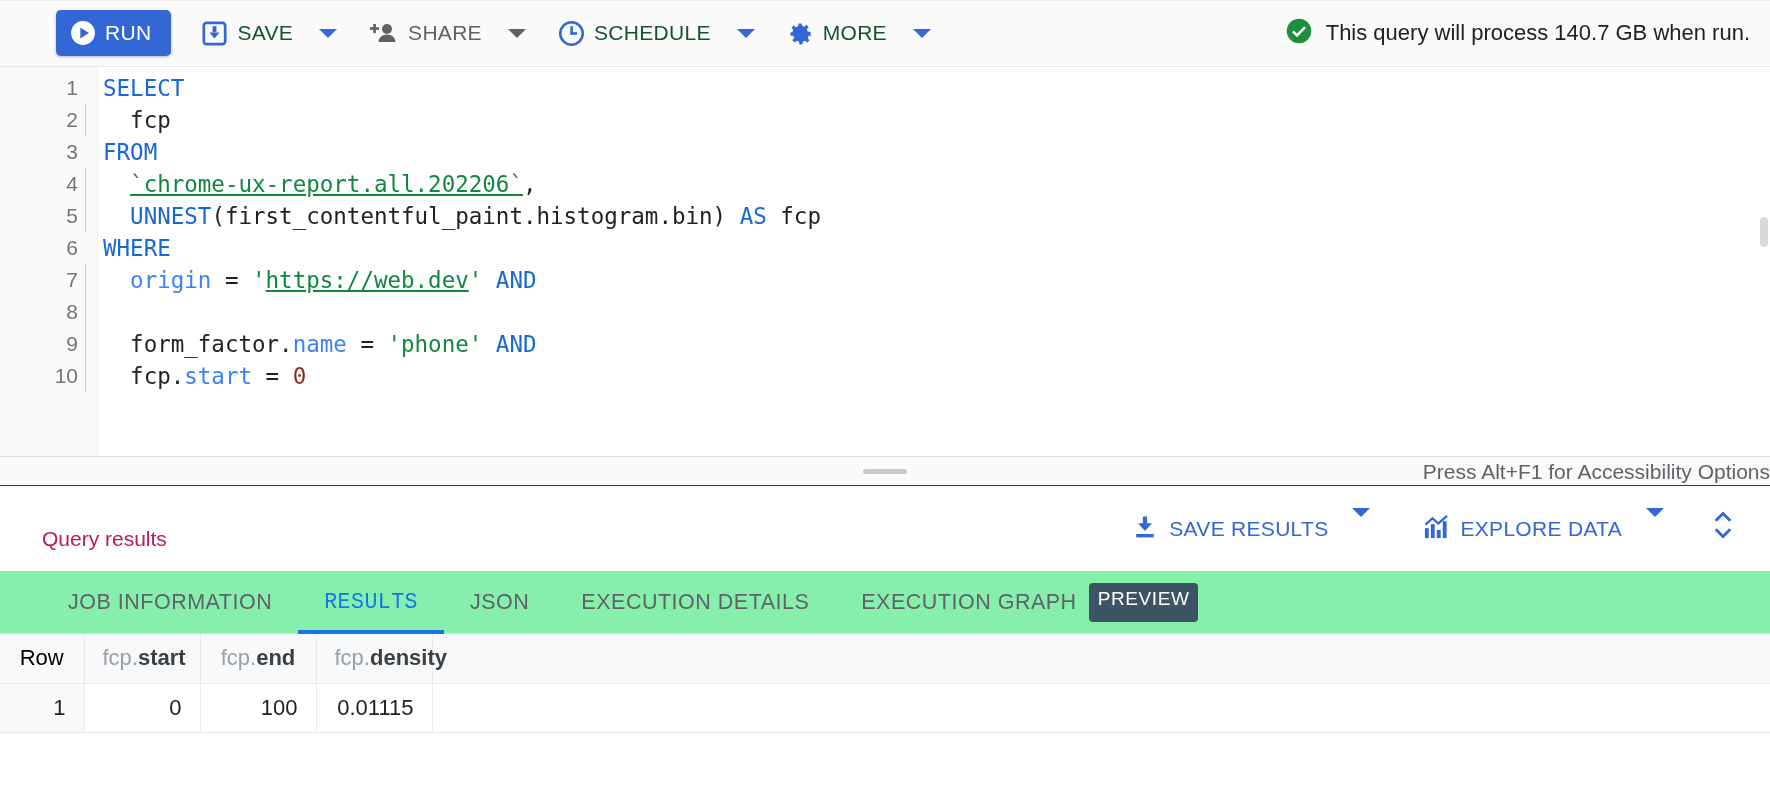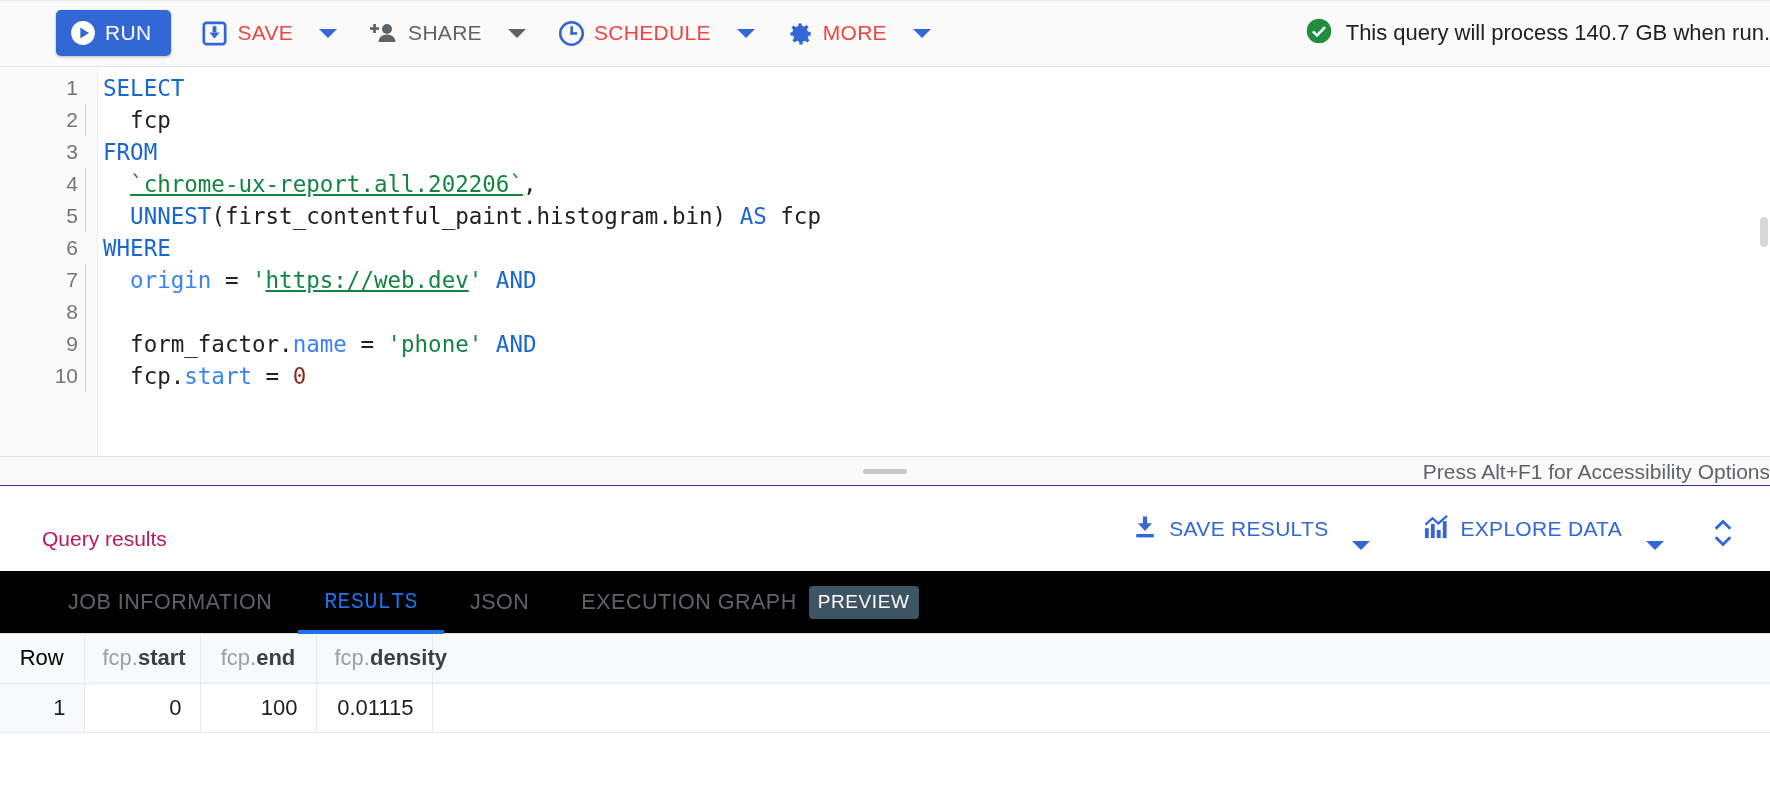--- a/index.html
+++ b/index.html
@@ -29,21 +29,21 @@
     padding: 0 12px;
     border-radius: 4px;
     cursor: pointer;
     user-select: none;
     white-space: nowrap;
   }
   .tb-btn .lbl {
     font-size: 21px;
     font-weight: 500;
     letter-spacing: 0.3px;
-    color: #ef4444;
+    color: #14532d;
     margin-left: 9px;
   }
   .tb-btn.run {
     background: #3367d6;
     border-radius: 5px;
     padding: 0 20px 0 14px;
     height: 46px;
     box-shadow: 0 1px 3px rgba(0,0,0,.28);
   }
   .tb-btn.run .lbl { color: #ffffff; }
@@ -58,21 +58,21 @@
   }
   .tb-caret.grey { border-top-color: #5f6368; }
   .tb-icon { display: flex; align-items: center; }
   .tb-gap { width: 18px; }
 
   #query-cost {
     position: absolute;
     right: 0;
     display: flex;
     align-items: center;
-    padding-right: 0;
+    padding-right: 20px;
   }
   #query-cost .cost-text {
     font-size: 22px;
     color: #202124;
     margin-left: 13px;
     white-space: nowrap;
   }
 
   
   #editor-wrap {
@@ -171,21 +171,21 @@
   }
   #results-title {
     font-size: 21px;
     color: #be185d;
     font-weight: 400;
     margin-top: 20px;
   }
   #results-actions {
     margin-left: auto;
     display: flex;
-    align-items: flex-end;
+    align-items: flex-start;
   }
   .ra-btn {
     display: flex;
     align-items: center;
     padding: 0 10px;
     height: 42px;
     cursor: pointer;
     user-select: none;
     white-space: nowrap;
   }
@@ -204,21 +204,21 @@
     align-items: center;
   }
 
   
   #tabs {
     height: 63px;
     display: flex;
     align-items: stretch;
     border-bottom: 1px solid #dadce0;
     padding-left: 42px;
-    background: #000000;
+    background: #86efac;
   }
   .tab {
     display: flex;
     align-items: center;
     padding: 0 26px;
     font-size: 21.5px;
     letter-spacing: 0.5px;
     color: #5f6368;
     cursor: pointer;
     user-select: none;
@@ -233,21 +233,21 @@
     height: 4px;
     background: #1a73e8;
   }
   .badge {
     margin-left: 12px;
     background: #3c5463;
     color: #ffffff;
     font-size: 19px;
     font-weight: 500;
     letter-spacing: 0.6px;
-    padding: 5px 9px 6px;
+    padding: 5px 9px 12px;
     border-radius: 4px;
   }
 
   
   #results-table { width: 100%; border-collapse: collapse; table-layout: fixed; }
   #results-table th, #results-table td {
     border-right: 1px solid #e8eaed;
     border-bottom: 1px solid #e8eaed;
     height: 49px;
     padding: 0 18px;
@@ -455,20 +455,23 @@
 
 <div id="tabs">
     <div class="tab">
       <span>JOB INFORMATION</span>
     </div>
     <div class="tab active">
       <span>RESULTS</span>
     </div>
     <div class="tab">
       <span>JSON</span>
+    </div>
+    <div class="tab">
+      <span>EXECUTION DETAILS</span>
     </div>
     <div class="tab">
       <span>EXECUTION GRAPH</span>
       <span class="badge">PREVIEW</span>
     </div>
   </div>
 
 <table id="results-table">
   <thead>
     <tr>

